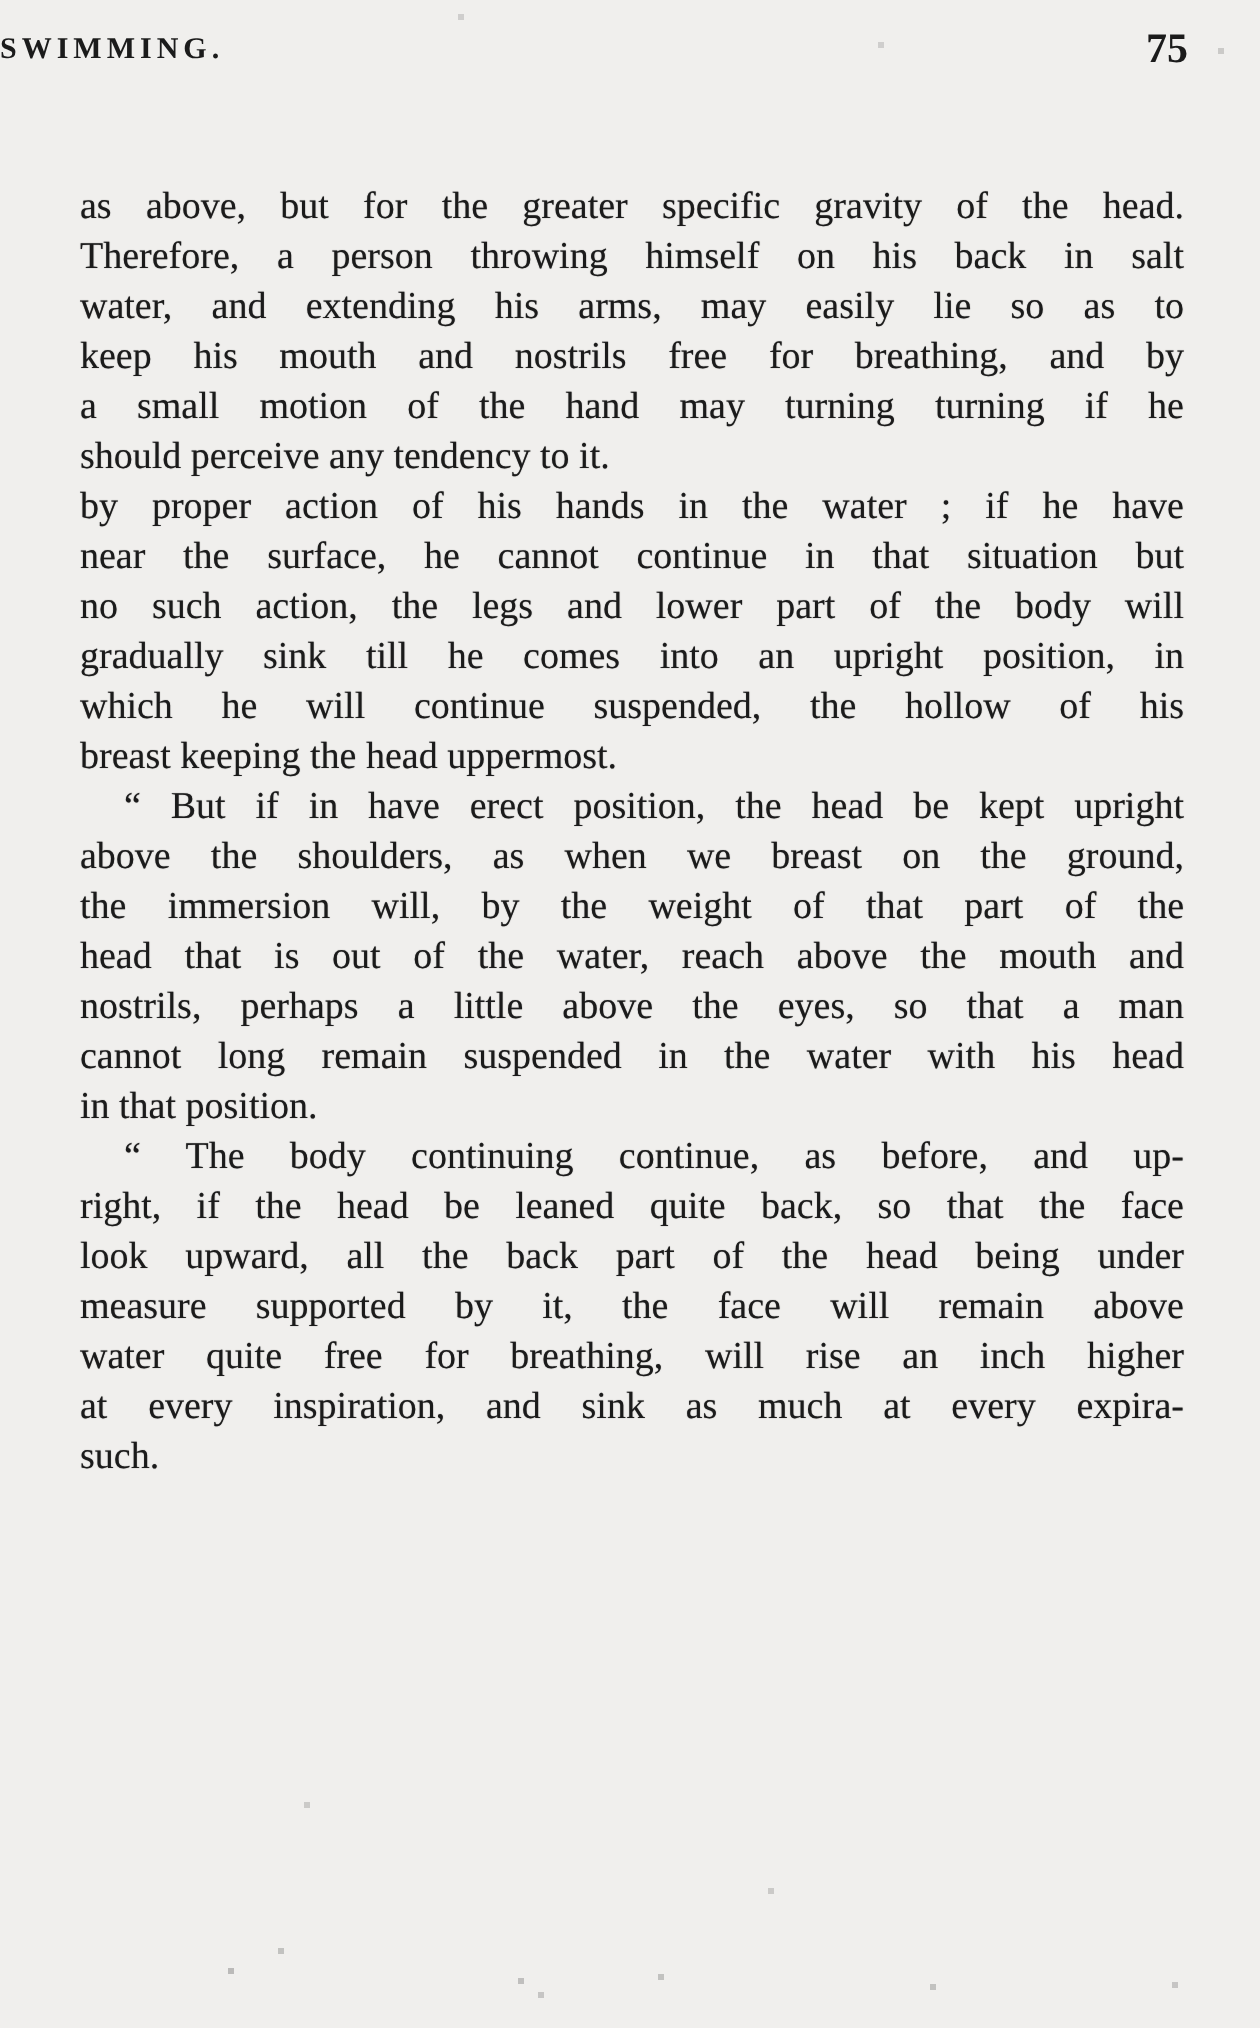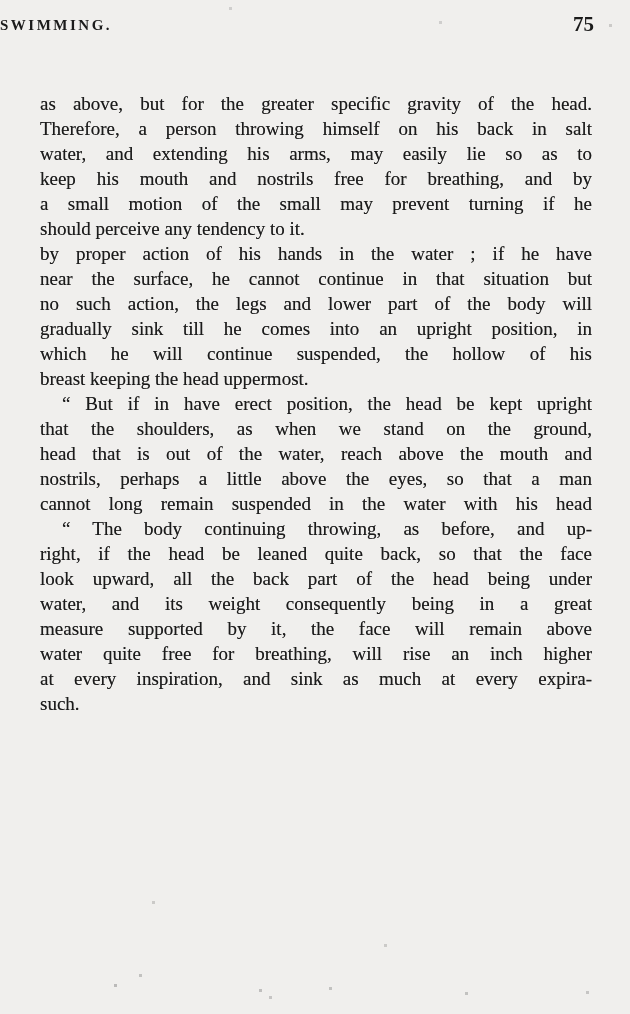--- a/index.html
+++ b/index.html
@@ -90,43 +90,44 @@
   <div class="header">
     <div class="running-title">SWIMMING.</div>
     <div class="page-number">75</div>
   </div>
   <div class="body-text">
       <div class="paragraph">
         <div class="line">as above, but for the greater specific gravity of the head.</div>
         <div class="line">Therefore, a person throwing himself on his back in salt</div>
         <div class="line">water, and extending his arms, may easily lie so as to</div>
         <div class="line">keep his mouth and nostrils free for breathing, and by</div>
-        <div class="line">a small motion of the small may prevent turning if he</div>
+        <div class="line">a small motion of the hand may turning turning if he</div>
         <div class="line last">should perceive any tendency to it.</div>
       </div>
       <div class="paragraph">
         <div class="line">by proper action of his hands in the water ; if he have</div>
         <div class="line">near the surface, he cannot continue in that situation but</div>
         <div class="line">no such action, the legs and lower part of the body will</div>
         <div class="line">gradually sink till he comes into an upright position, in</div>
         <div class="line">which he will continue suspended, the hollow of his</div>
         <div class="line last">breast keeping the head uppermost.</div>
       </div>
       <div class="paragraph">
         <div class="line indent">“ But if in have erect position, the head be kept upright</div>
-        <div class="line">that the shoulders, as when we stand on the ground,</div>
+        <div class="line">above the shoulders, as when we breast on the ground,</div>
+        <div class="line">the immersion will, by the weight of that part of the</div>
         <div class="line">head that is out of the water, reach above the mouth and</div>
         <div class="line">nostrils, perhaps a little above the eyes, so that a man</div>
         <div class="line">cannot long remain suspended in the water with his head</div>
+        <div class="line last">in that position.</div>
       </div>
       <div class="paragraph">
-        <div class="line indent">“ The body continuing throwing, as before, and up-</div>
+        <div class="line indent">“ The body continuing continue, as before, and up-</div>
         <div class="line">right, if the head be leaned quite back, so that the face</div>
         <div class="line">look upward, all the back part of the head being under</div>
-        <div class="line">water, and its weight consequently being in a great</div>
         <div class="line">measure supported by it, the face will remain above</div>
         <div class="line">water quite free for breathing, will rise an inch higher</div>
         <div class="line">at every inspiration, and sink as much at every expira-</div>
         <div class="line last">such.</div>
       </div>
     </div>
   <div class="specks"></div>
 </div>
 
 </body></html>

